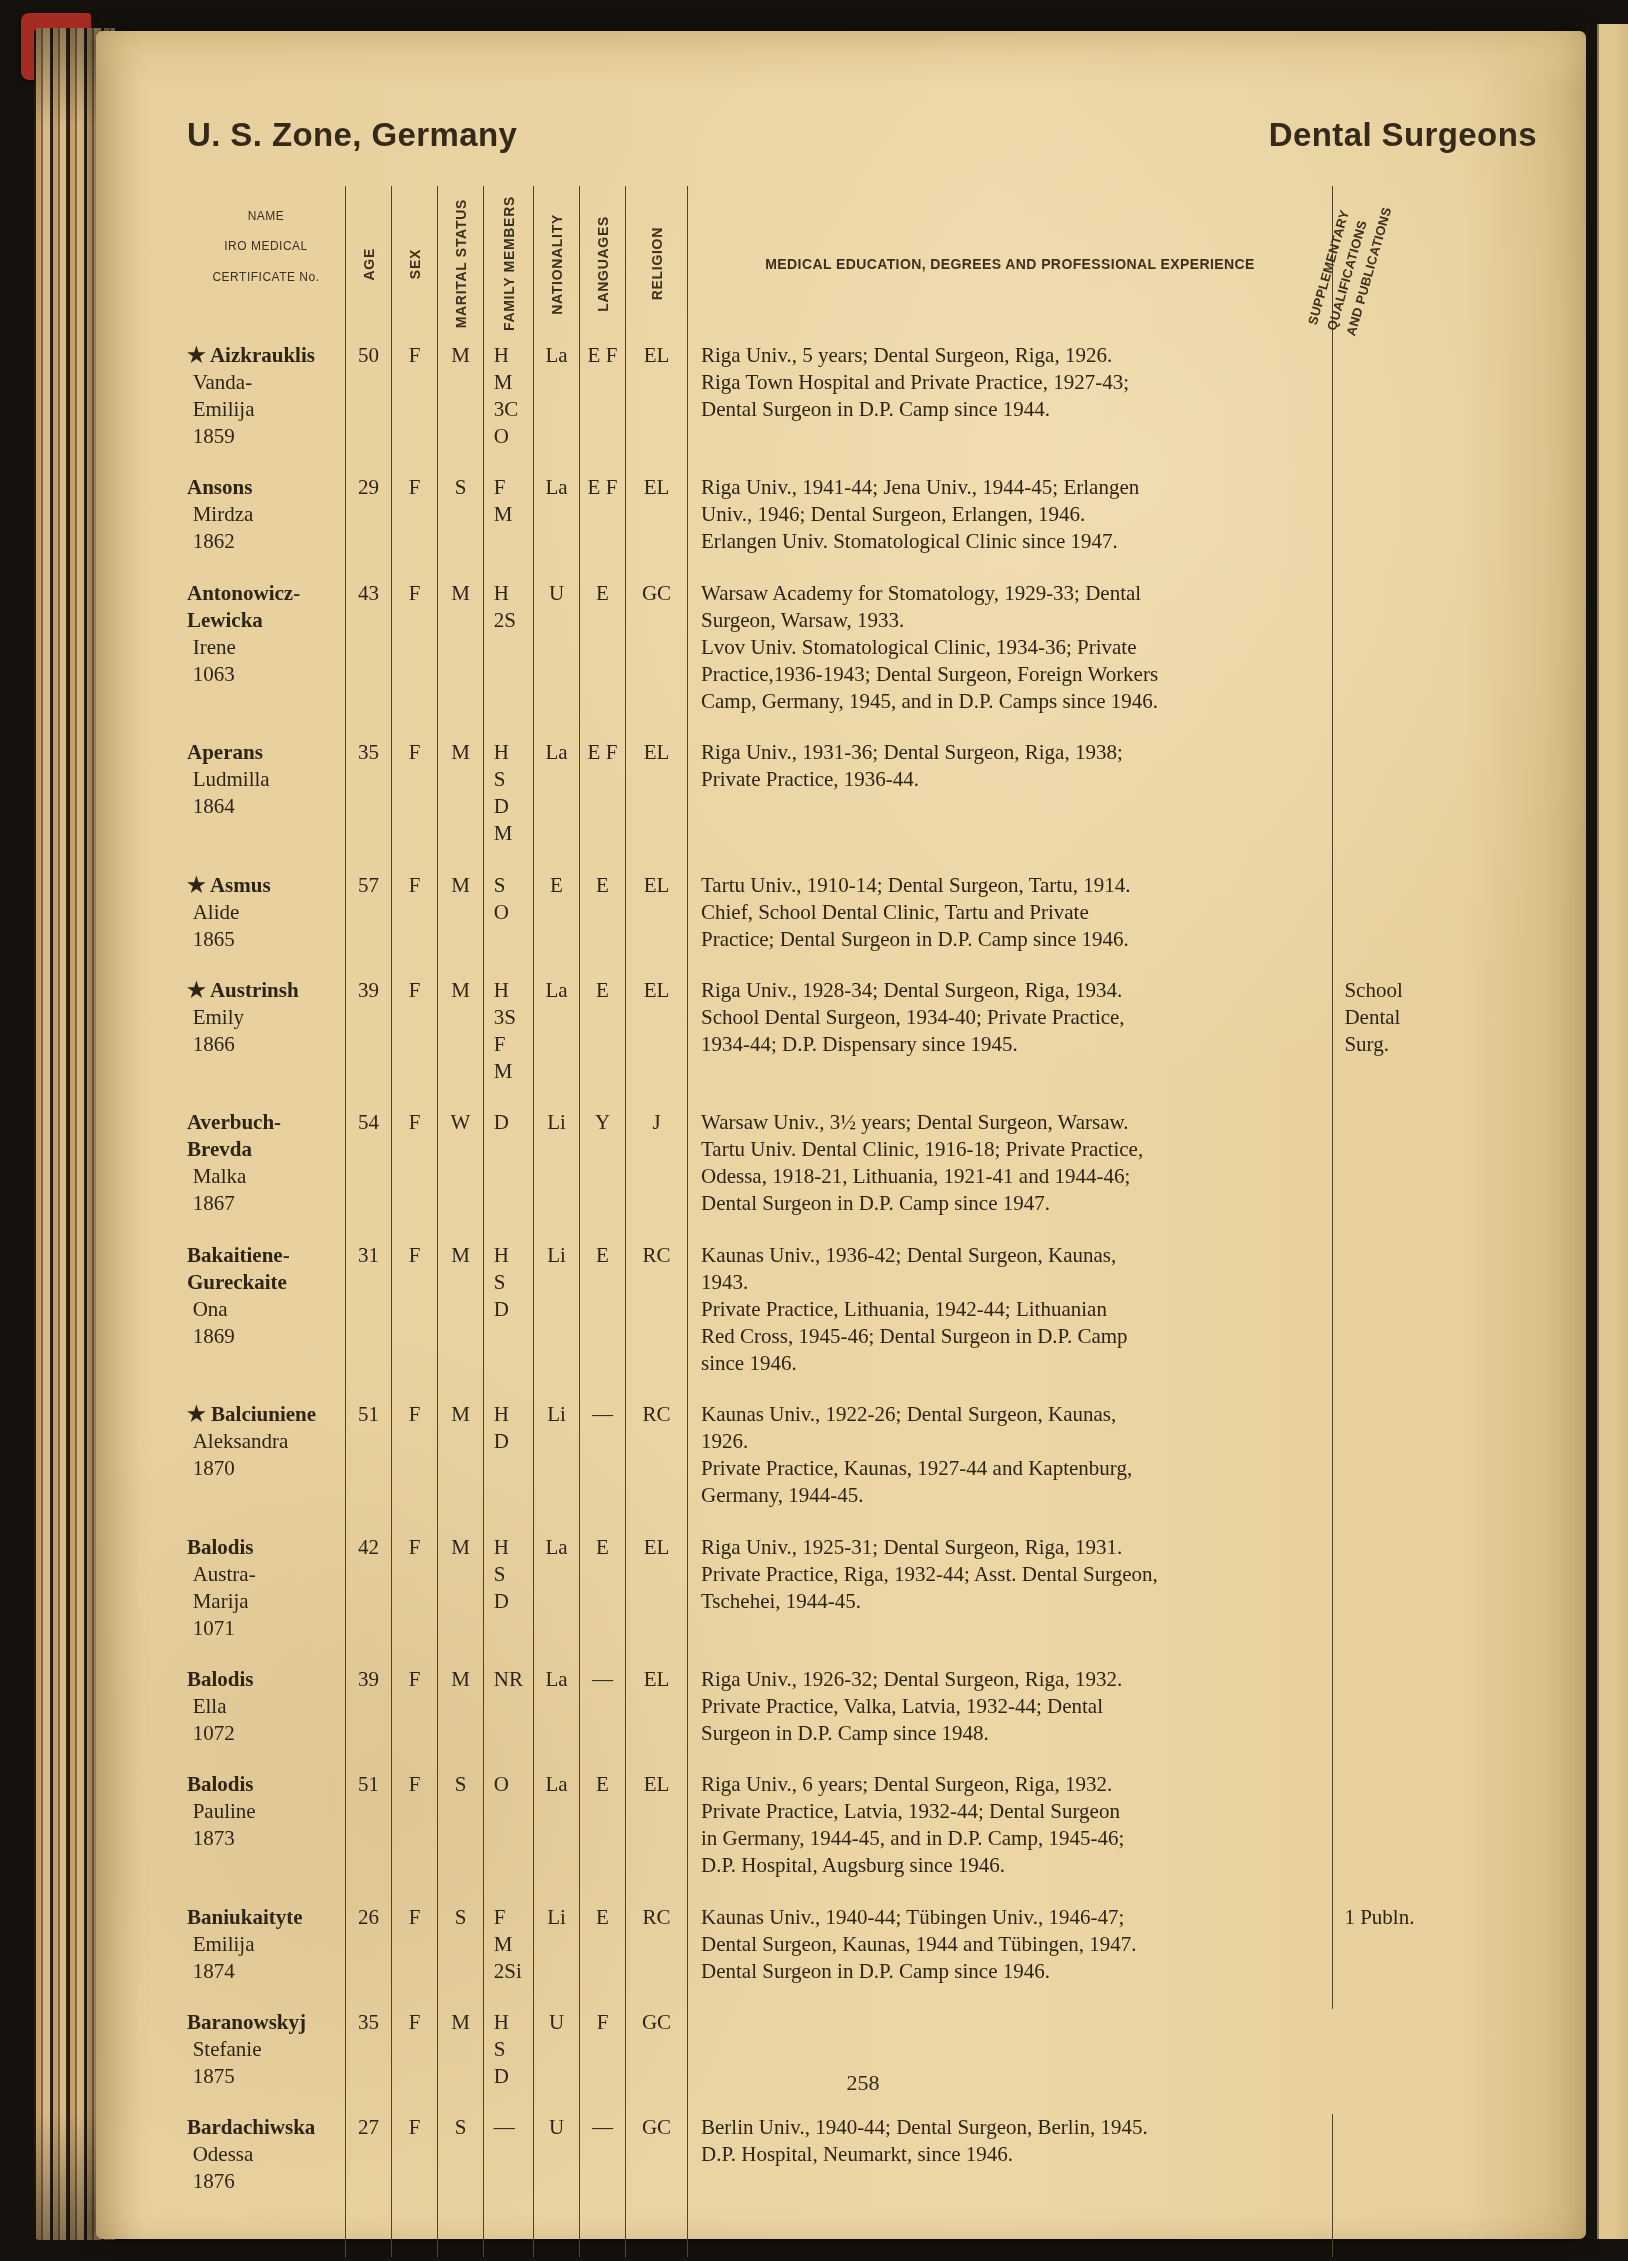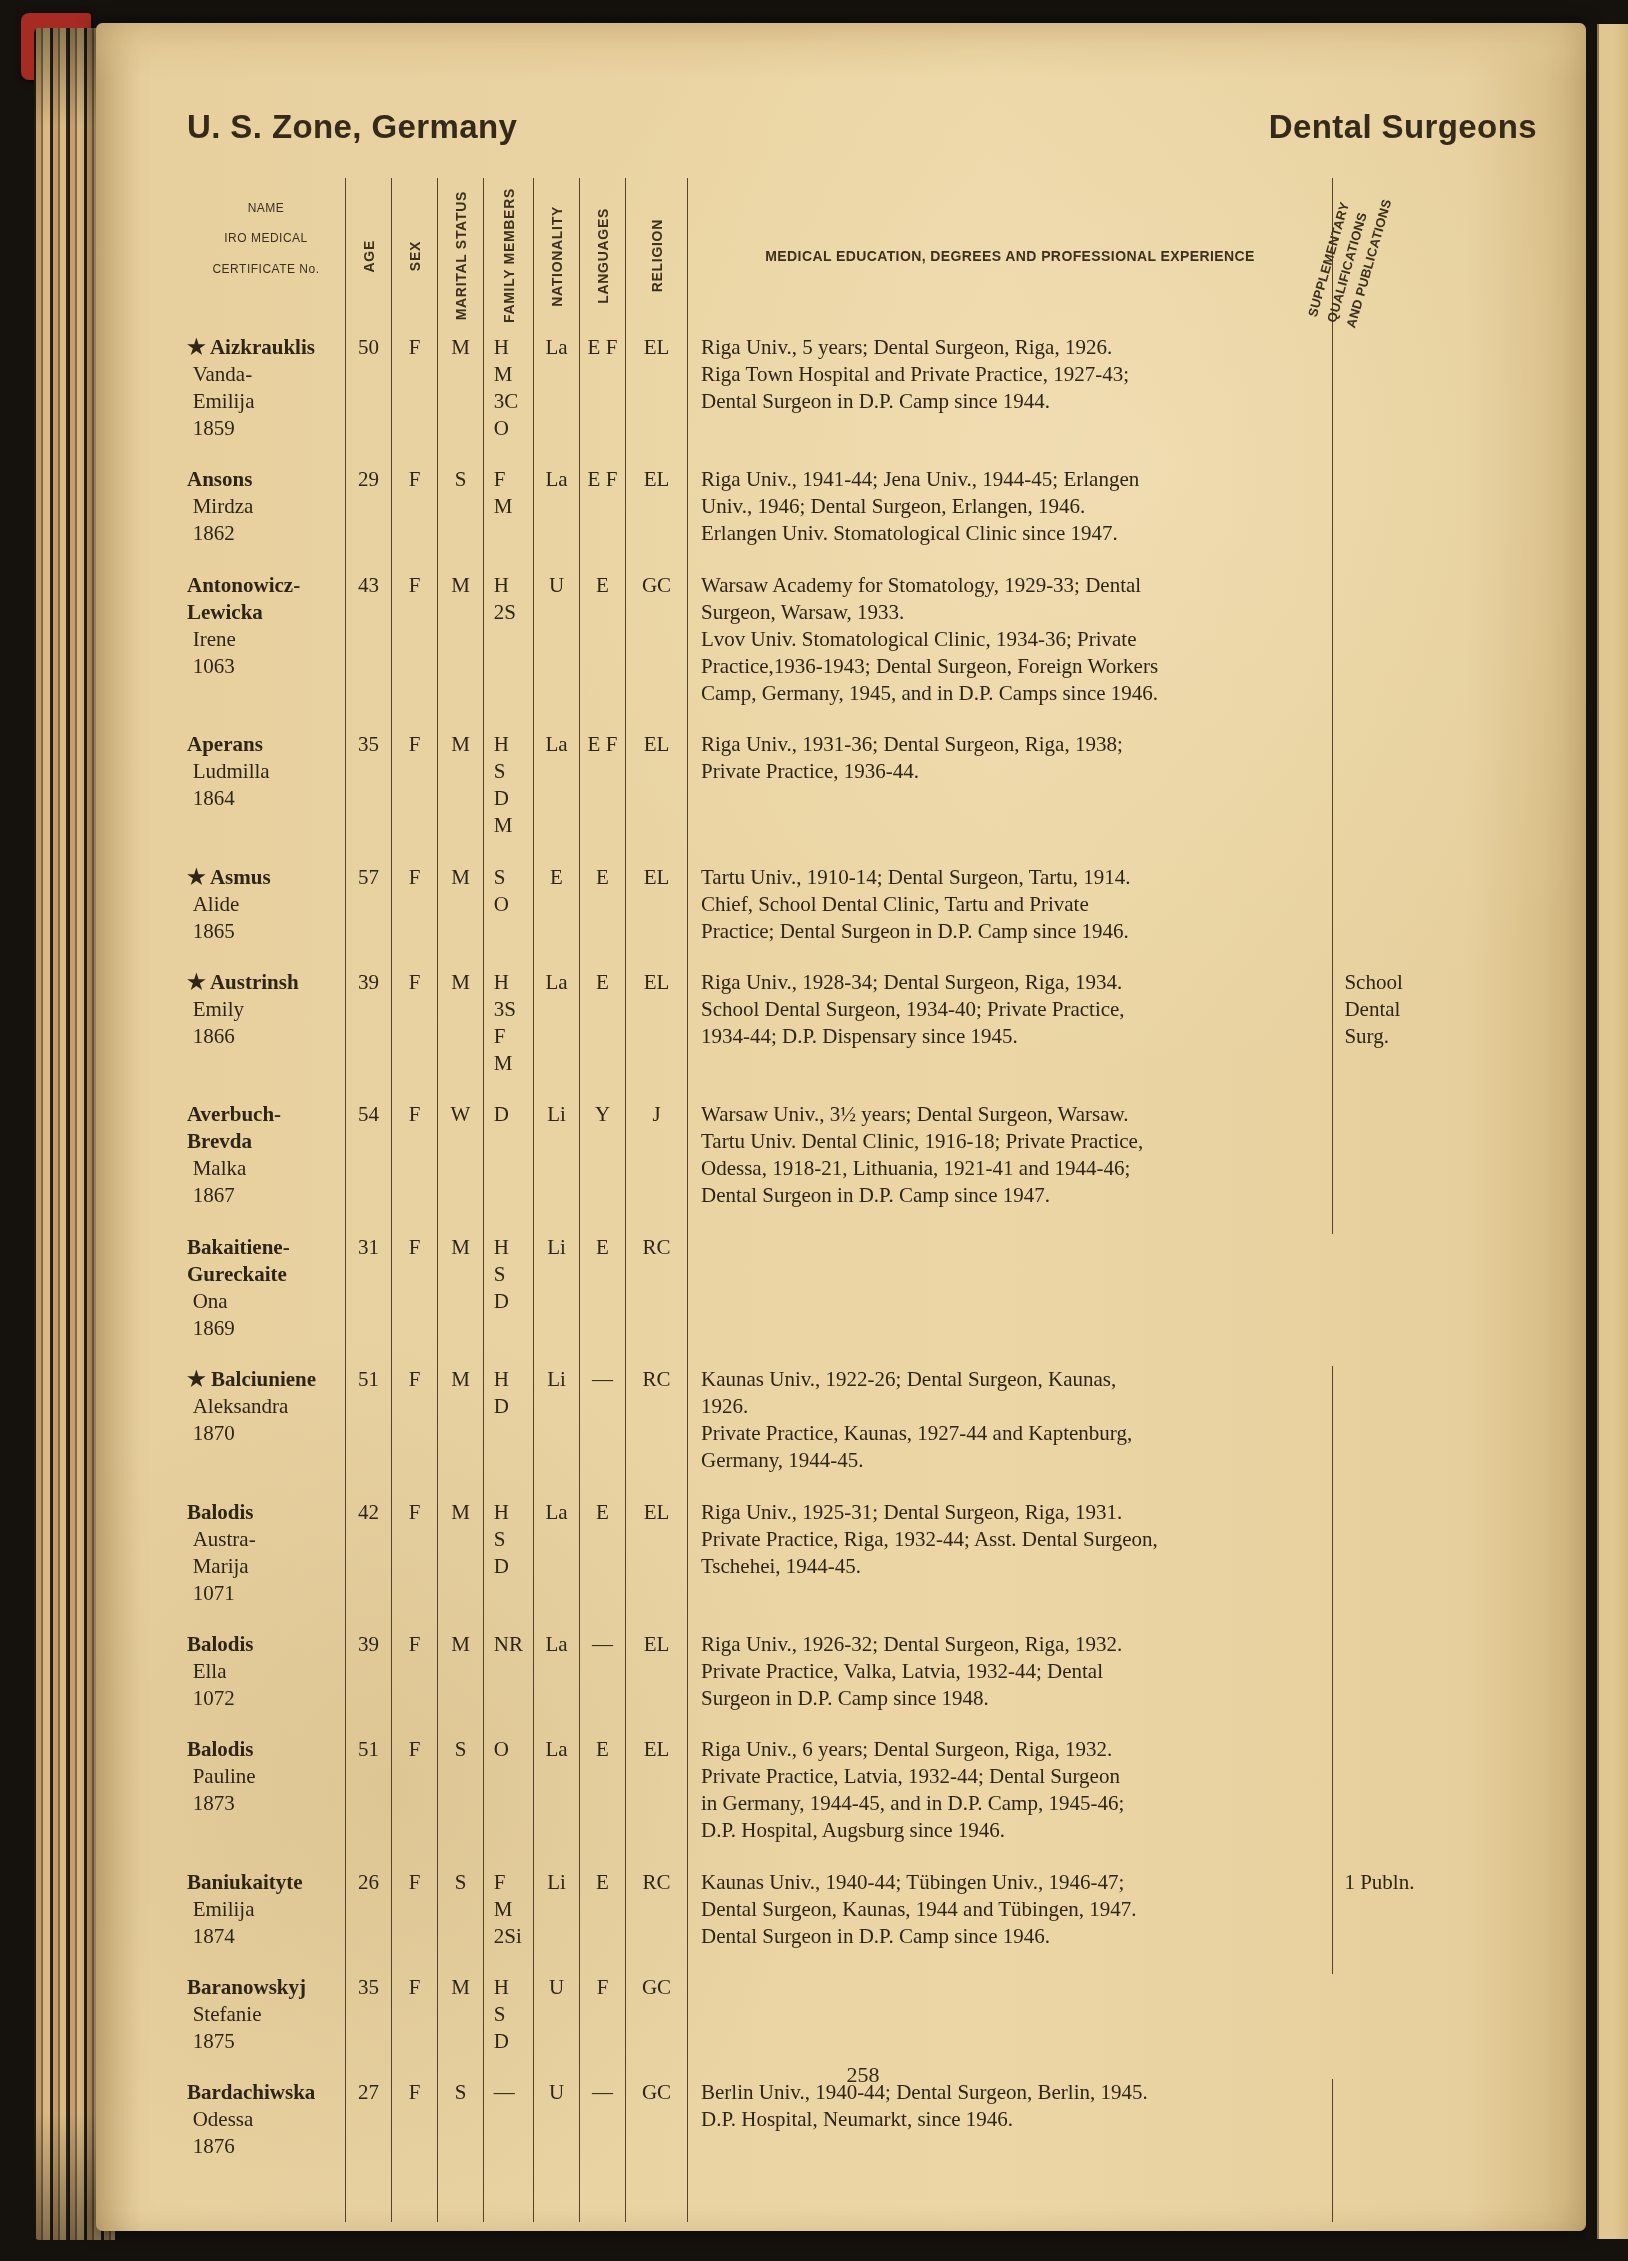--- a/index.html
+++ b/index.html
@@ -17,21 +17,21 @@
       linear-gradient(180deg, rgba(0,0,0,.35), rgba(0,0,0,0) 98px, rgba(0,0,0,0) 2085px, rgba(0,0,0,.4)),
       repeating-linear-gradient(90deg,#241c12 0 2.4px,#c3a06c 2.4px 7.3px,#866943 7.3px 9px,#d9ba85 9px 15.5px,#33271a 15.5px 17px);
   }
   
   .right-edge{
     position:absolute;left:1586px;top:24.4px;width:42px;height:2215px;
     background:linear-gradient(90deg,#15120e 0 10.6px,#8d7550 10.6px 13px,#e0c791 13px 28px,#d4b97f 42px);
   }
   
   .page{
-    position:absolute;left:96px;top:23px;width:1490px;height:2208px;border-radius:6.5px;
+    position:absolute;left:96px;top:31px;width:1490px;height:2208px;border-radius:6.5px;
     background:
       radial-gradient(60% 40% at 70% 20%, rgba(255,244,214,.25), rgba(0,0,0,0) 70%),
       radial-gradient(40% 30% at 20% 80%, rgba(120,90,40,.10), rgba(0,0,0,0) 70%),
       linear-gradient(180deg,#dfc48f 0px,rgba(0,0,0,0) 57px),
       linear-gradient(90deg,#d3b682 0px,#e7d09e 45px,#ecd6a6 60%,#e6cf9c 92%,#d2b67e 100%),
       #ead2a0;
     box-shadow:0 0 18px rgba(0,0,0,.65), inset 28px 0 49px -28px rgba(90,60,20,.35), inset -21px 0 41px -23px rgba(90,60,20,.3);
   }
   .title-left{
     position:absolute;left:91px;top:85px;
@@ -291,20 +291,25 @@
     </div>
     <div class="cell c-mid">31</div>
     <div class="cell c-mid">F</div>
     <div class="cell c-mid">M</div>
     <div class="cell c-family">H
 S
 D</div>
     <div class="cell c-mid">Li</div>
     <div class="cell c-mid">E</div>
     <div class="cell c-mid">RC</div>
+    <div class="cell c-exp">Kaunas Univ., 1936-42; Dental Surgeon, Kaunas,
+1943.
+Private Practice, Lithuania, 1942-44; Lithuanian
+Red Cross, 1945-46; Dental Surgeon in D.P. Camp
+since 1946.</div>
     <div class="cell nob c-suppl"></div>
   </div>
 
   <div class="grid-row row">
     <div class="cell c-name">
       <div class="surname"><span class="star">★ </span><span>Balciuniene</span></div>
       <div class="given">Aleksandra</div>
       <div class="cert">1870</div>
     </div>
     <div class="cell c-mid">51</div>

